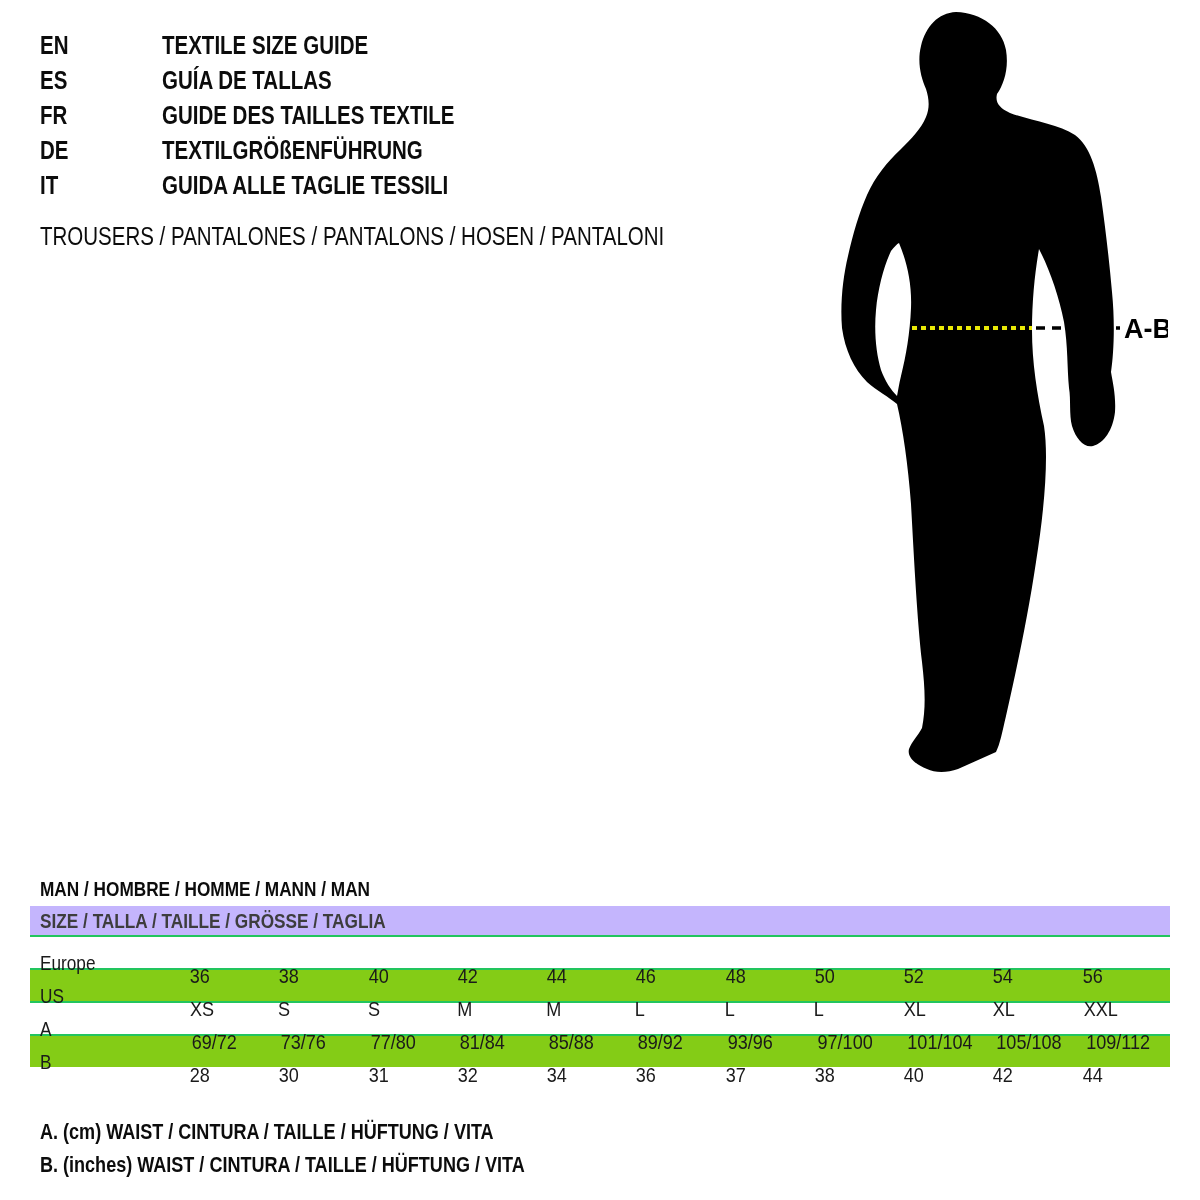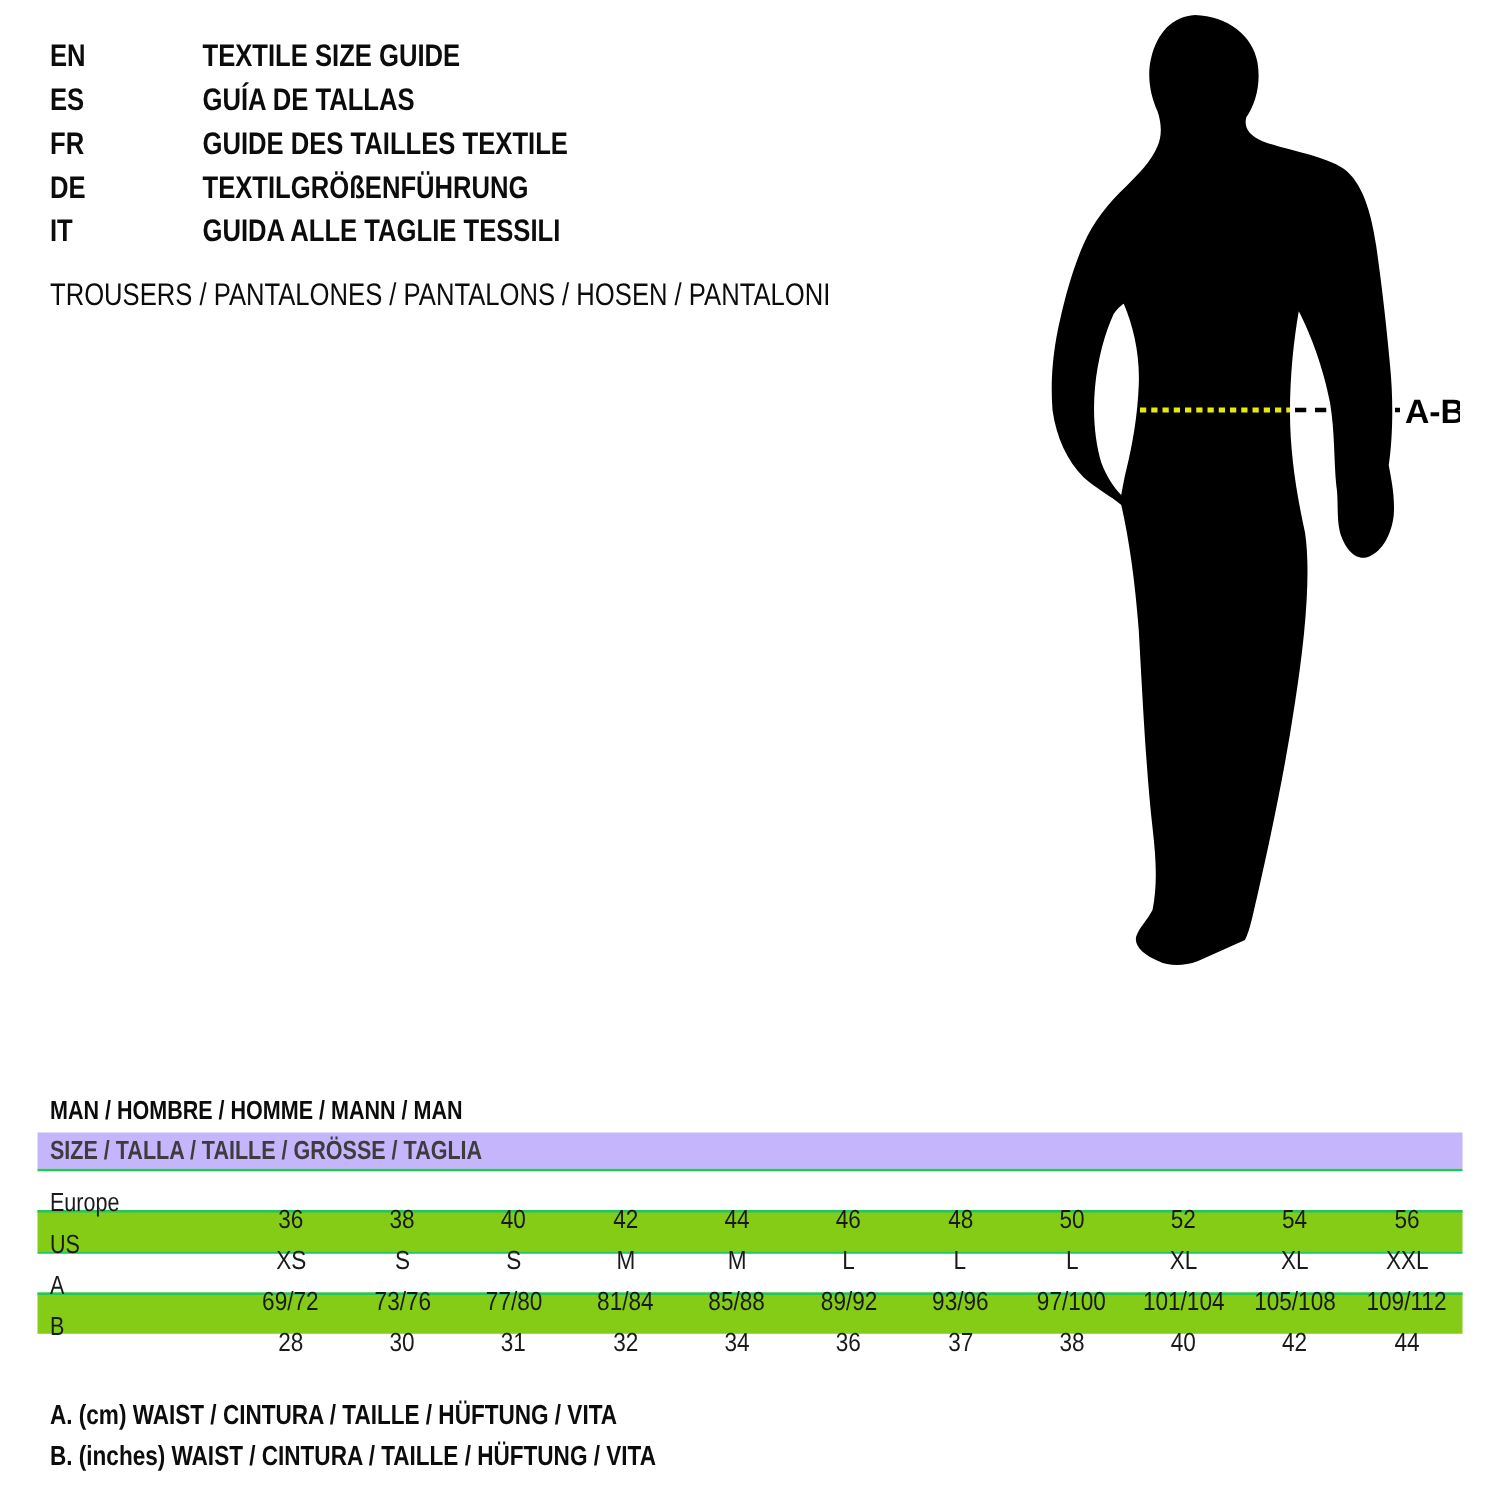--- a/index.html
+++ b/index.html
@@ -26,21 +26,21 @@
   .section-title{position:absolute;left:40px;top:853px;font-size:21px;font-weight:bold;margin-top:24px;}
 
   
   .size-table{position:absolute;left:30px;top:906px;width:1140px;}
   .thead{height:29px;background:#c4b5fd;display:flex;align-items:center;padding-left:10px;
          font-size:21px;font-weight:bold;color:#3d3d3d;box-sizing:border-box;}
   .trow{display:grid;grid-template-columns:158px repeat(11,1fr);align-items:center;height:33px;
         font-size:21px;color:#1a1a1a;border-top:2px solid #22c55e;box-sizing:border-box;}
   .trow.alt{background:#84cc16;}
   .tlabel{padding-left:10px;text-align:left;}
-  .tcell{text-align:center;margin-top:27px;}
+  .tcell{margin-top:27px;}
 
   
   .footnotes{position:absolute;left:40px;top:1112px;}
   .footnote{height:33px;display:flex;align-items:flex-end;font-size:22px;font-weight:bold;}
 </style>
 </head>
 <body>
 
 <div class="lang-block">
   <div class="lang-row">

